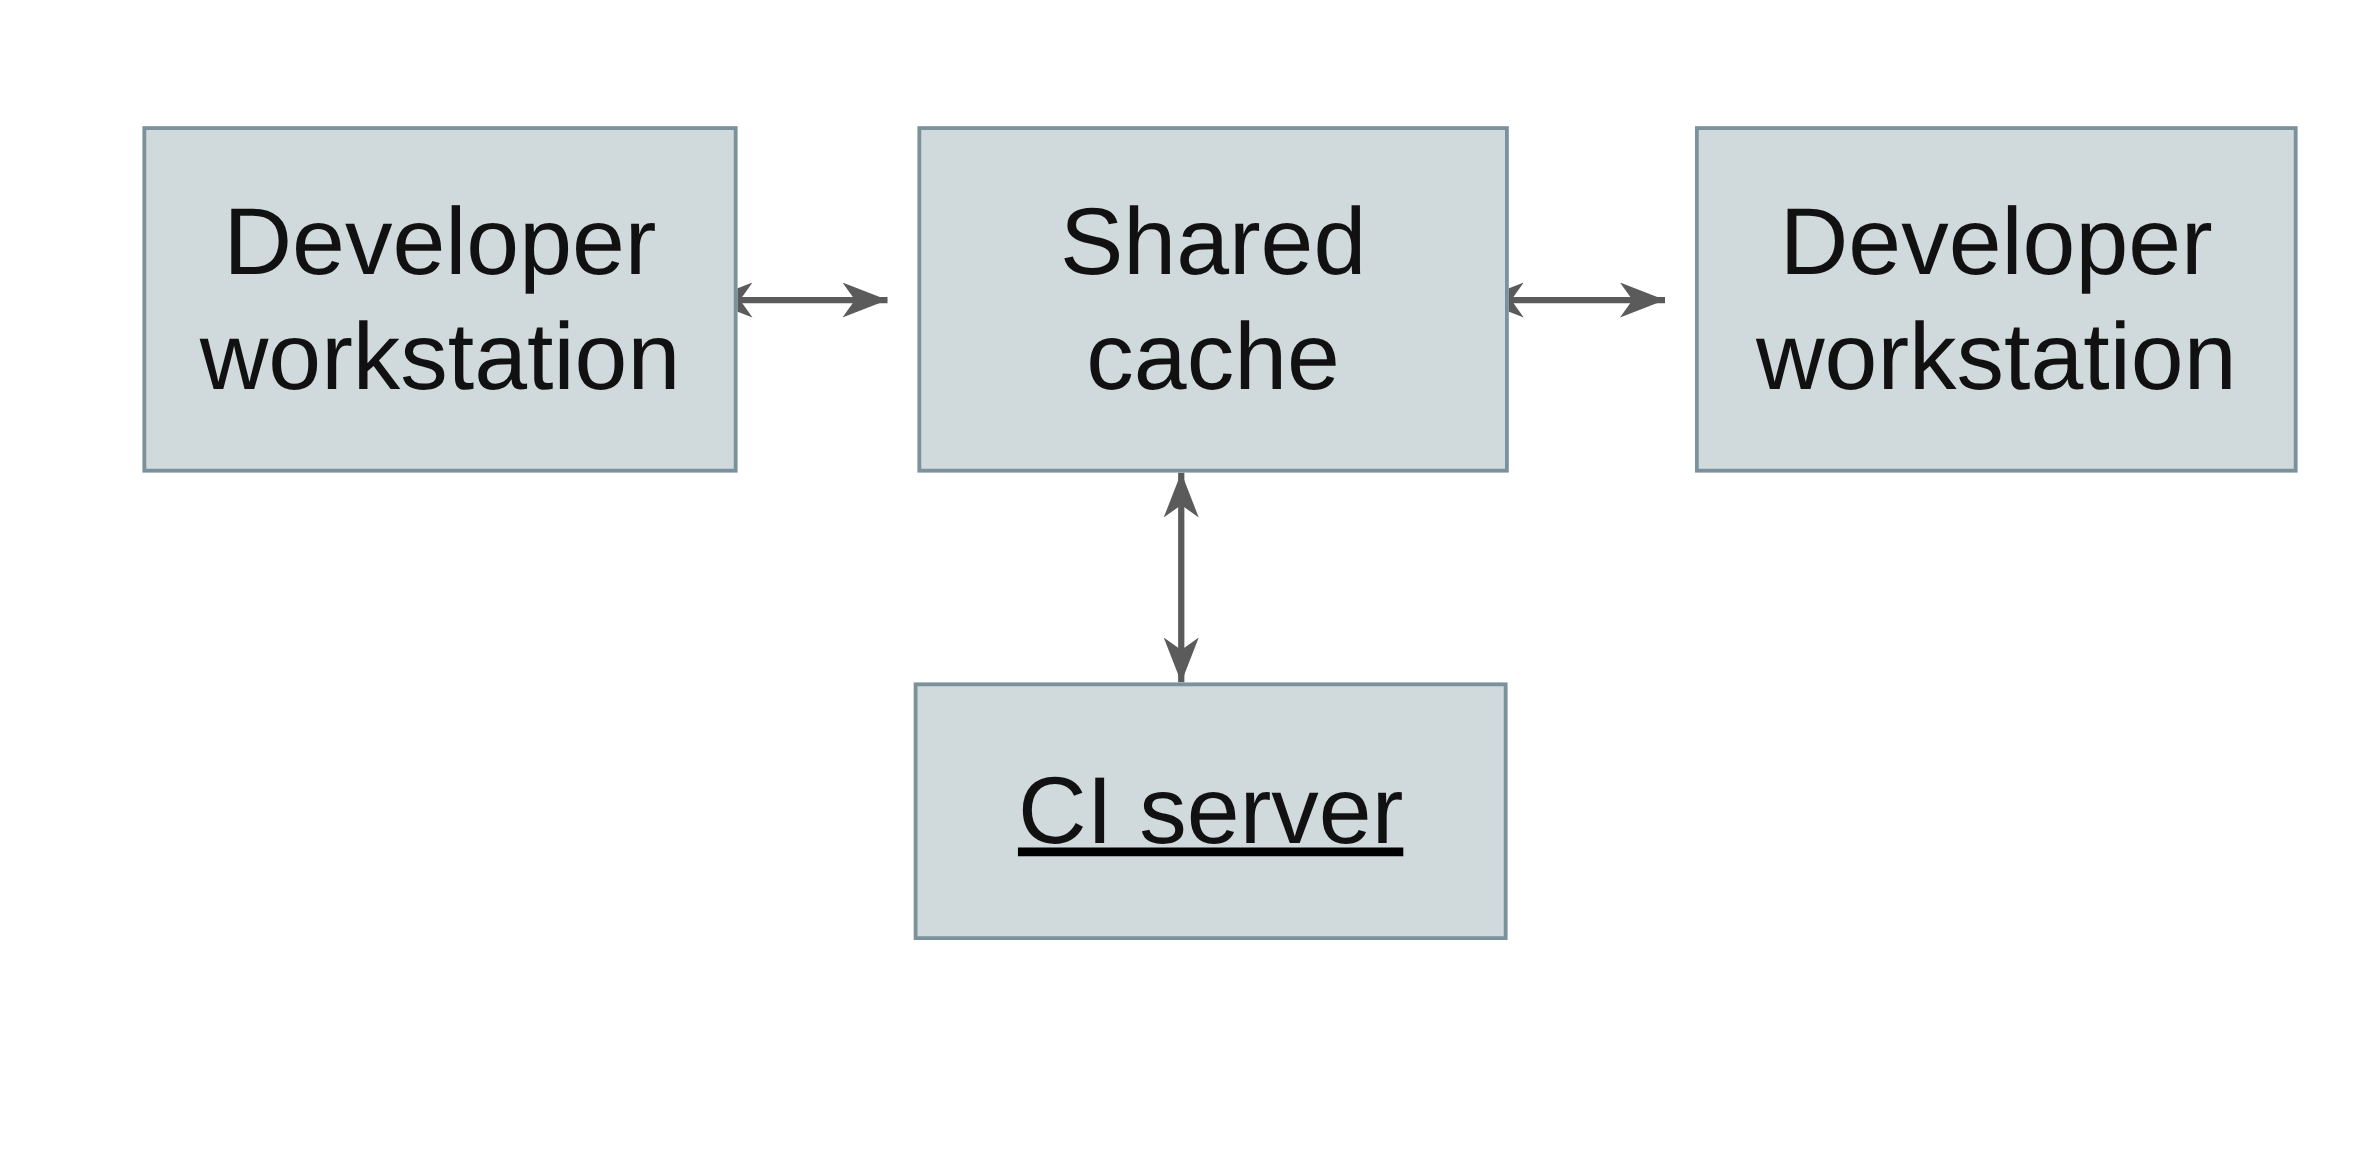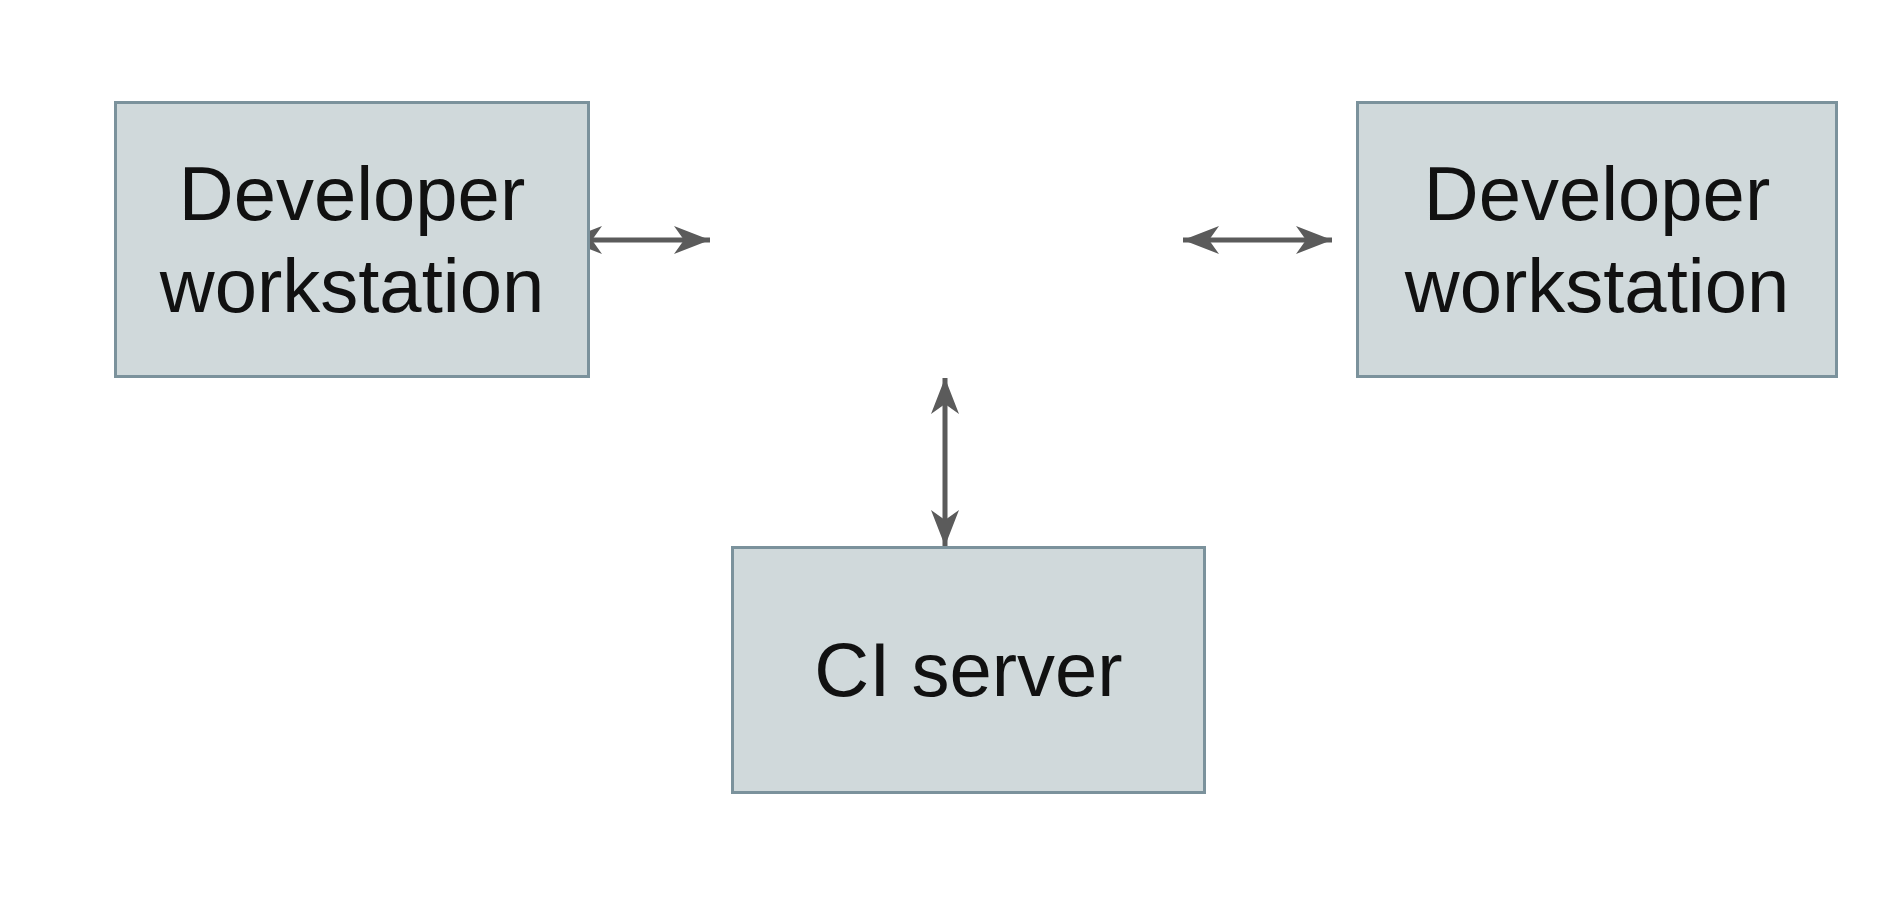--- a/index.html
+++ b/index.html
@@ -51,21 +51,21 @@
   .node-label {
     font-size: 76px;
     line-height: 1.2;
     color: var(--text-color);
     white-space: pre-line;
     letter-spacing: 0px;
   }
   #node-dev-left   { left: 90px;   top: 101px; width: 476px; height: 277px; }
   #node-cache      { left: 710px;  top: 101px; width: 473px; height: 277px; }
   #node-dev-right  { left: 1332px; top: 101px; width: 482px; height: 277px; }
-  #node-ci         { left: 707px;  top: 546px; width: 475px; height: 248px; }
+  #node-ci         { left: 707px;  top: 546px; width: 475px; height: 206px; text-decoration: underline; }
 </style>
 </head>
 <body>
 
 <div class="canvas">
 
   <svg class="edges" viewBox="0 0 1900 922" xmlns="http://www.w3.org/2000/svg">
     <defs>
       <marker id="arrowhead" markerUnits="userSpaceOnUse" markerWidth="36" markerHeight="28" refX="36" refY="14" orient="auto-start-reverse">
         <path d="M36,14 L0,0 L10,14 L0,28 Z"></path>
@@ -74,20 +74,24 @@
     <line x1="566" y1="240" x2="710" y2="240" marker-start="url(#arrowhead)" marker-end="url(#arrowhead)"></line>
     <line x1="1183" y1="240" x2="1332" y2="240" marker-start="url(#arrowhead)" marker-end="url(#arrowhead)"></line>
     <line x1="945" y1="378" x2="945" y2="546" marker-start="url(#arrowhead)" marker-end="url(#arrowhead)"></line>
   </svg>
 
   <div class="node" id="node-dev-left">
     <span class="node-label">Developer
 workstation</span>
   </div>
 
+  <div class="node" id="node-cache">
+    <span class="node-label">Shared
+cache</span>
+  </div>
 
   <div class="node" id="node-dev-right">
     <span class="node-label">Developer
 workstation</span>
   </div>
 
   <div class="node" id="node-ci">
     <span class="node-label">CI server</span>
   </div>
 

